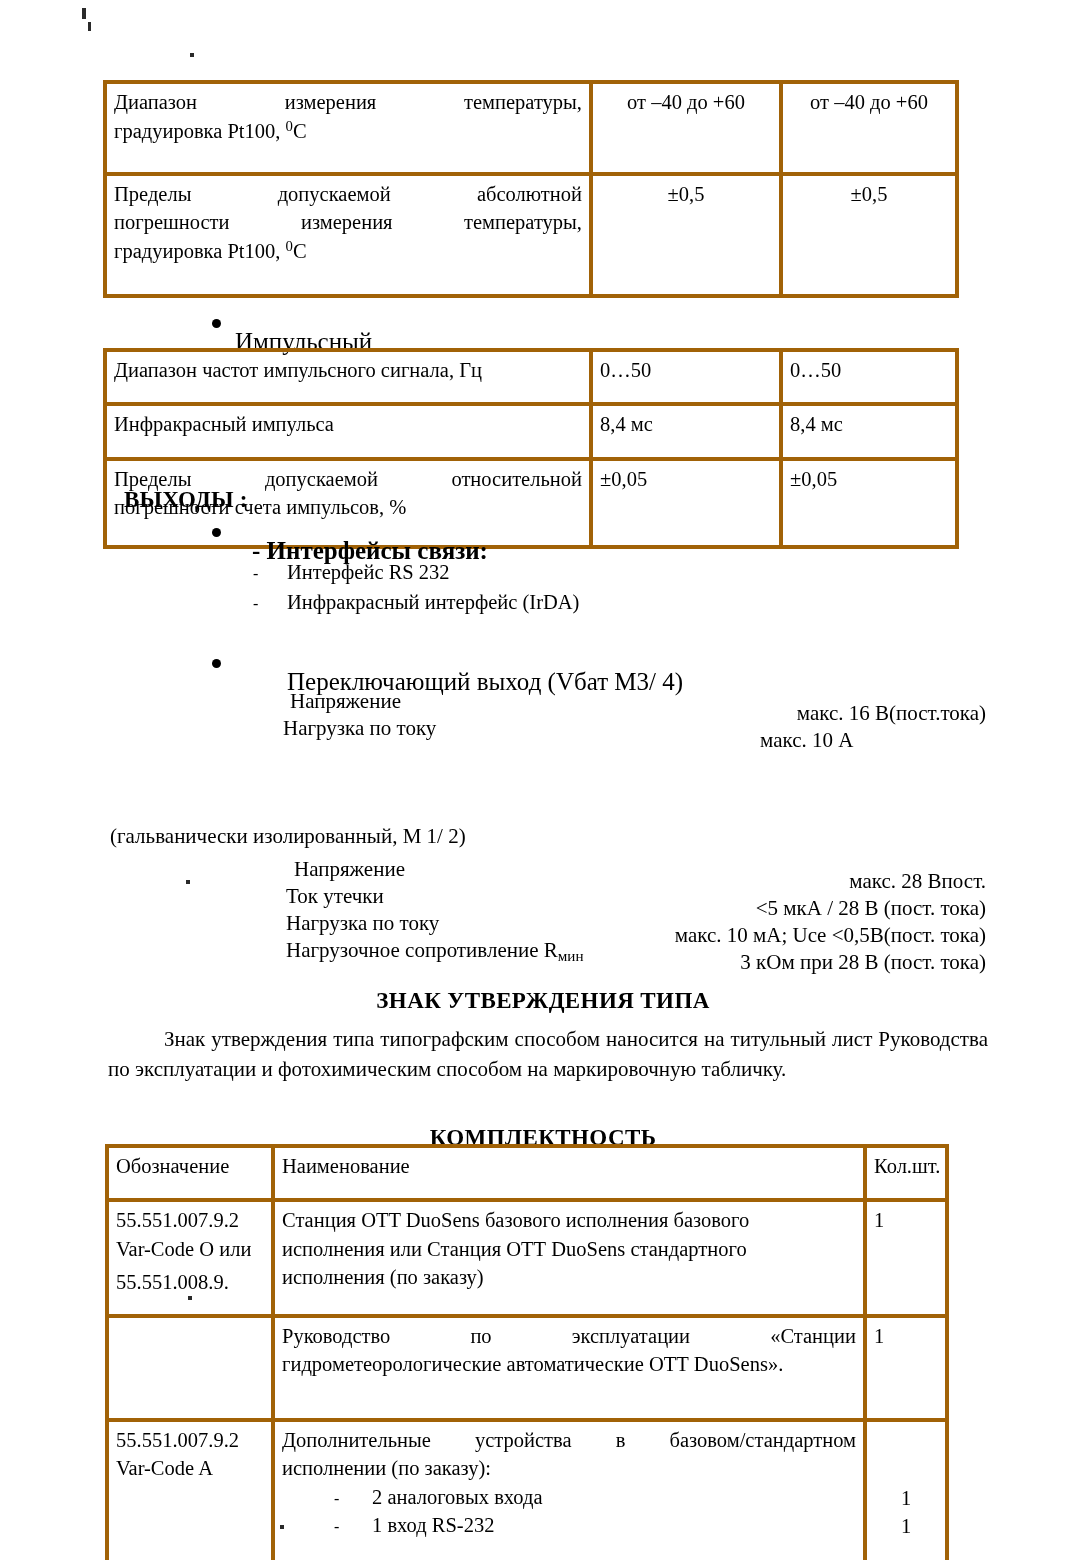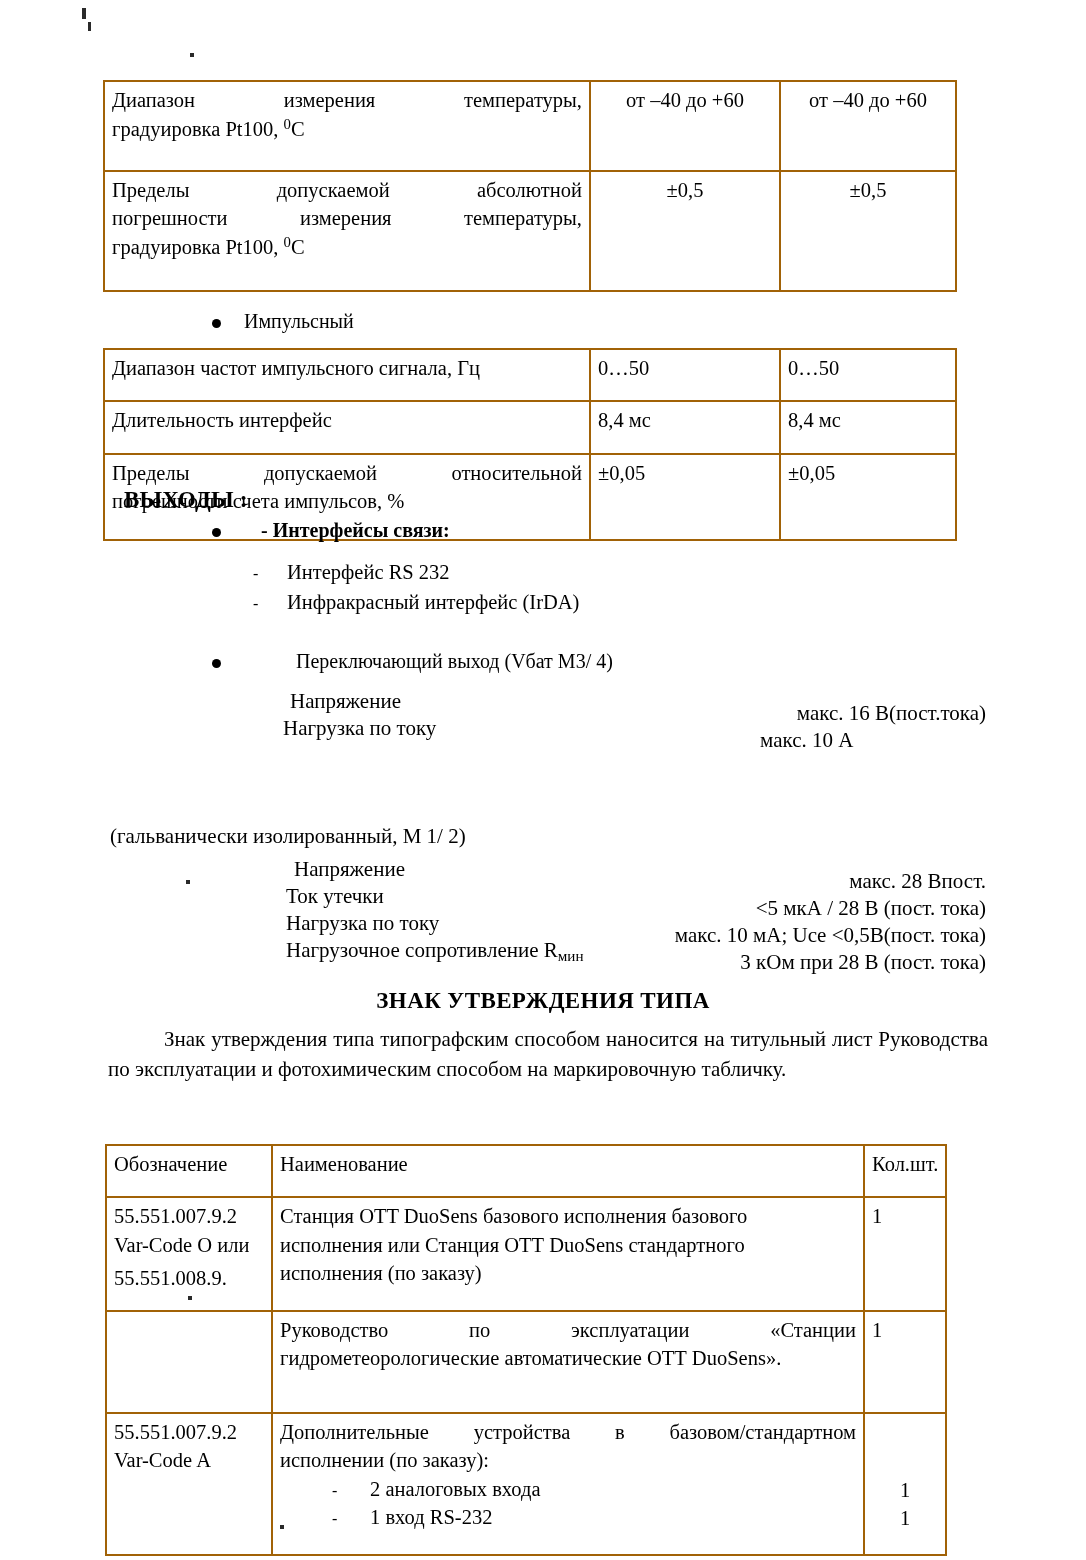--- a/index.html
+++ b/index.html
@@ -25,35 +25,36 @@
     background: #2a2a2a;
   }
 
   
   table.doc-table {
     position: absolute;
     border-collapse: collapse;
     table-layout: fixed;
   }
   table.doc-table td {
-    border: 2px solid #a16207;
+    border: 4px solid #a16207;
     vertical-align: top;
     padding: 4px 7px 18px 7px;
     font-size: 20.5px;
     line-height: 1.38;
   }
   td.ctr { text-align: center; }
   td.lft { text-align: left; }
 
   
   .bullet-row {
     position: absolute;
     display: flex;
     align-items: flex-start;
-    font-size: 20px;
+    font-size: 25px;
+    flex-direction: column;
   }
   .bullet-dot {
     width: 9px; height: 9px;
     border-radius: 50%;
     background: #000;
     margin-top: 9px;
     flex: 0 0 auto;
   }
   .bullet-text { margin-left: 23px; }
 
@@ -170,21 +171,21 @@
         <col style="width:190px">
         <col style="width:176px">
       </colgroup>
     <tbody>
       <tr>
         <td class="lft">Диапазон частот импульсного сигнала, Гц</td>
         <td class="lft">0…50</td>
         <td class="lft">0…50</td>
       </tr>
       <tr>
-        <td class="lft">Длительность интерфейс</td>
+        <td class="lft">Инфракрасный импульса</td>
         <td class="lft">8,4 мс</td>
         <td class="lft">8,4 мс</td>
       </tr>
       <tr>
         <td class="lft" style="height:62px;">
           <span style="display:block; text-align:justify; text-align-last:justify;">Пределы допускаемой относительной</span>
           <span style="display:block;">погрешности счета импульсов, %</span>
         </td>
         <td class="lft">±0,05</td>
         <td class="lft">±0,05</td>
@@ -245,20 +246,21 @@
     <div class="spec-row">
       <span class="spec-label"><span>Нагрузочное сопротивление R</span><sub>мин</sub></span>
       <span class="spec-value">3 кОм при 28 В (пост. тока)</span>
     </div>
   </div>
 
   <div class="heading-center" style="top:988px;">ЗНАК УТВЕРЖДЕНИЯ ТИПА</div>
 
   <div class="para" style="left:108px; top:1025px; width:880px;">Знак утверждения типа типографским способом наносится на титульный лист Руководства по эксплуатации   и фотохимическим способом на маркировочную табличку.</div>
 
+  <div class="heading-center" style="top:1125px;">КОМПЛЕКТНОСТЬ</div>
 
   <table class="doc-table" style="left:105px; top:1144px; width:840px;border-radius:17px;">
     <colgroup>
         <col style="width:166px">
         <col style="width:592px">
         <col style="width:82px">
       </colgroup>
     <tbody>
       <tr>
         <td class="lft">Обозначение</td>

